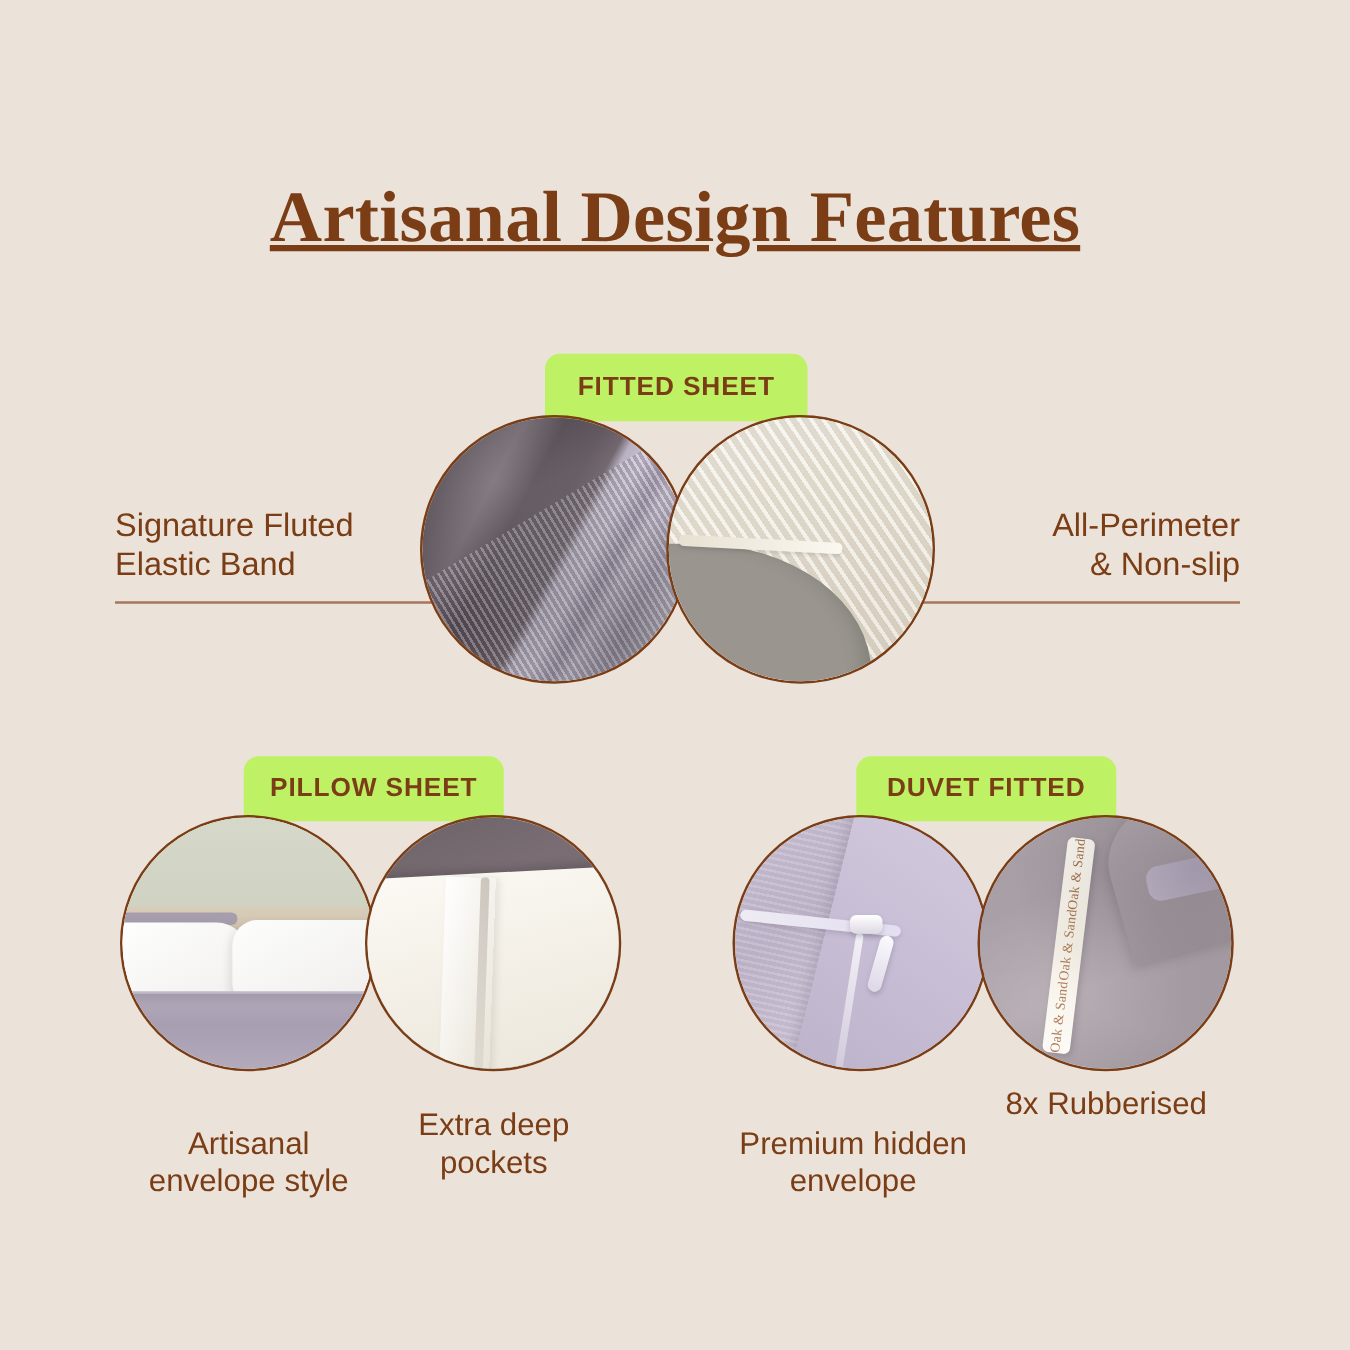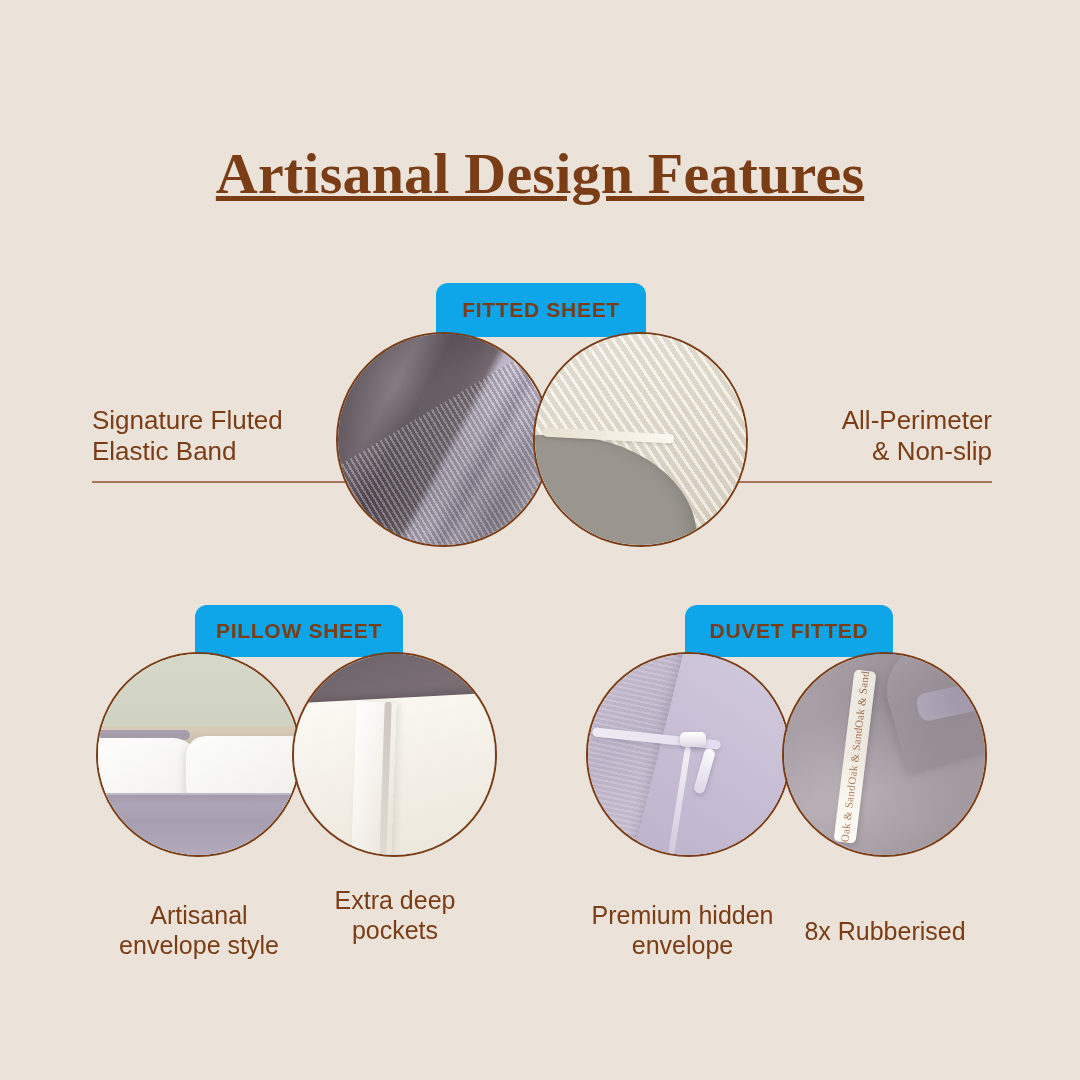--- a/index.html
+++ b/index.html
@@ -30,21 +30,21 @@
     font-weight: 700;
     color: #7a3d15;
     letter-spacing: 0.2px;
     line-height: 1;
     text-decoration: underline;
   }
 
   
   .section-badge {
     position: absolute;
-    background: #0ea5e9;
+    background: #bef264;
     border-radius: 12px 12px 0 0;
     display: flex;
     align-items: center;
     justify-content: center;
     color: #7a3d15;
     font-weight: 700;
     font-size: 21px;
     letter-spacing: 0.7px;
     z-index: 1;
   }
@@ -325,21 +325,21 @@
     position: absolute;
     color: #7a3d15;
     font-size: 25px;
     line-height: 1.2;
     text-align: center;
     z-index: 3;
   }
   #caption-japanese { left: 108px; top: 900px; width: 182px; }
   #caption-pockets  { left: 300px; top: 885px; width: 190px; }
   #caption-zippers  { left: 580px; top: 900px; width: 205px; }
-  #caption-ties     { left: 790px; top: 916px; width: 190px; }
+  #caption-ties     { left: 790px; top: 868px; width: 190px; }
 
   .line2 { display: block; }
 </style>
 </head>
 <body>
 
 <div id="canvas">
 
   <div class="page-title">Artisanal Design Features</div>
 

